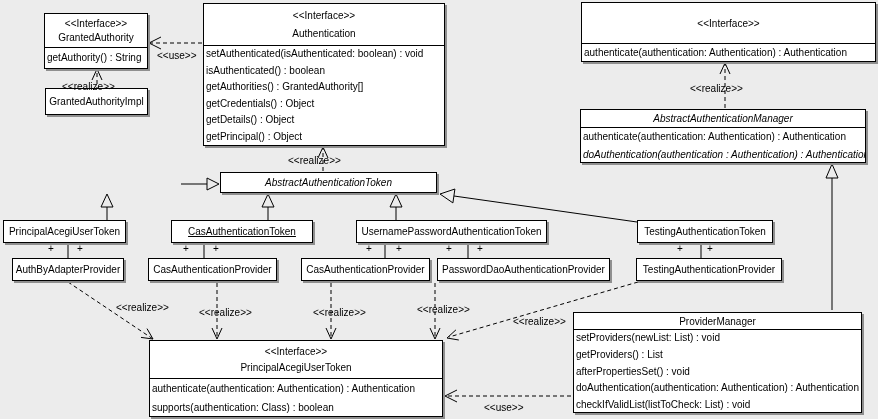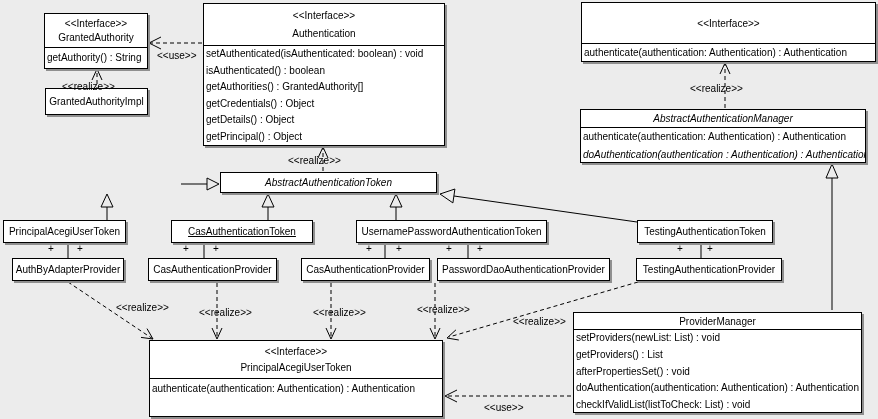--- a/index.html
+++ b/index.html
@@ -241,20 +241,21 @@
     <span>TestingAuthenticationProvider</span>
   </div>
 
   <div class="cls c-ap" style="left:149px;top:340px;width:294px;height:77px;">
     <div class="title">
       <div>&lt;&lt;Interface&gt;&gt;</div>
       <div>PrincipalAcegiUserToken</div>
     </div>
     <div class="methods">
       <div>authenticate(authentication: Authentication) : Authentication</div>
+      <div>supports(authentication: Class) : boolean</div>
     </div>
   </div>
 
   <div class="cls c-pm" style="left:573px;top:312px;width:289px;height:101px;">
     <div class="title">
       <div>ProviderManager</div>
     </div>
     <div class="methods">
       <div>setProviders(newList: List) : void</div>
       <div>getProviders() : List</div>

